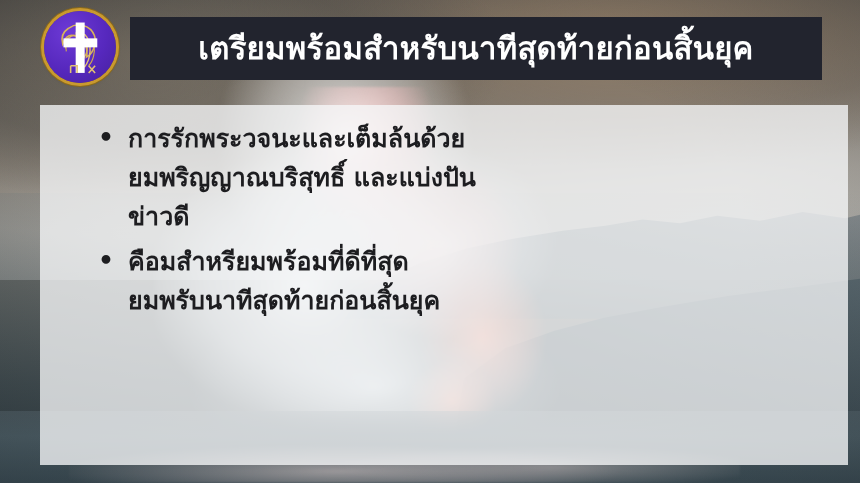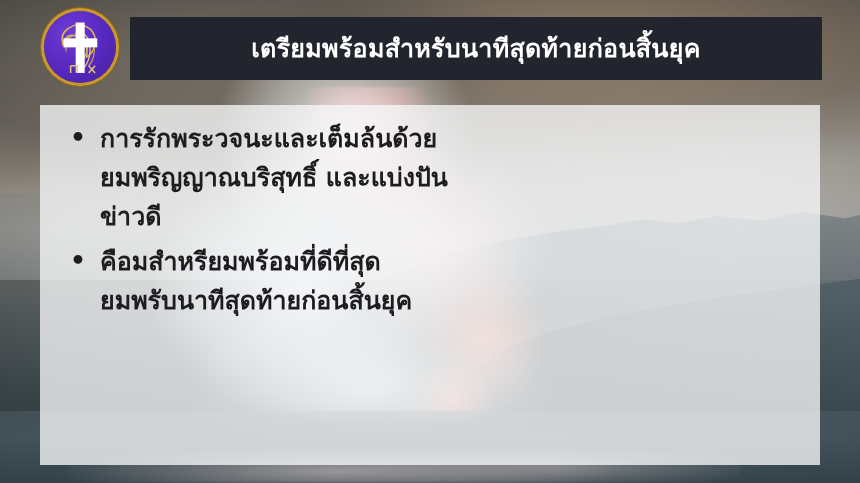--- a/index.html
+++ b/index.html
@@ -112,34 +112,35 @@
     position: absolute;
     left: 130px; top: 17px;
     width: 692px; height: 63px;
     background: #22242e;
     display: flex;
     align-items: center;
     justify-content: center;
   }
   .title-text {
     color: #ffffff;
-    font-size: 25px;
+    font-size: 31px;
     font-weight: 700;
     line-height: 1.1;
     letter-spacing: .3px;
     white-space: nowrap;
     text-align: center;
   }
 
   
   .content-panel {
     position: absolute;
     left: 40px; top: 105px;
     width: 780px; height: 360px;
     background: rgba(246,247,248,.78);
+    padding-left: 28px;
   }
   .bullets {
     margin: 0;
     padding: 14px 28px 0 26px;
     list-style: none;
   }
   .bullet {
     position: relative;
     padding-left: 34px;
     margin: 0 0 6px 0;

